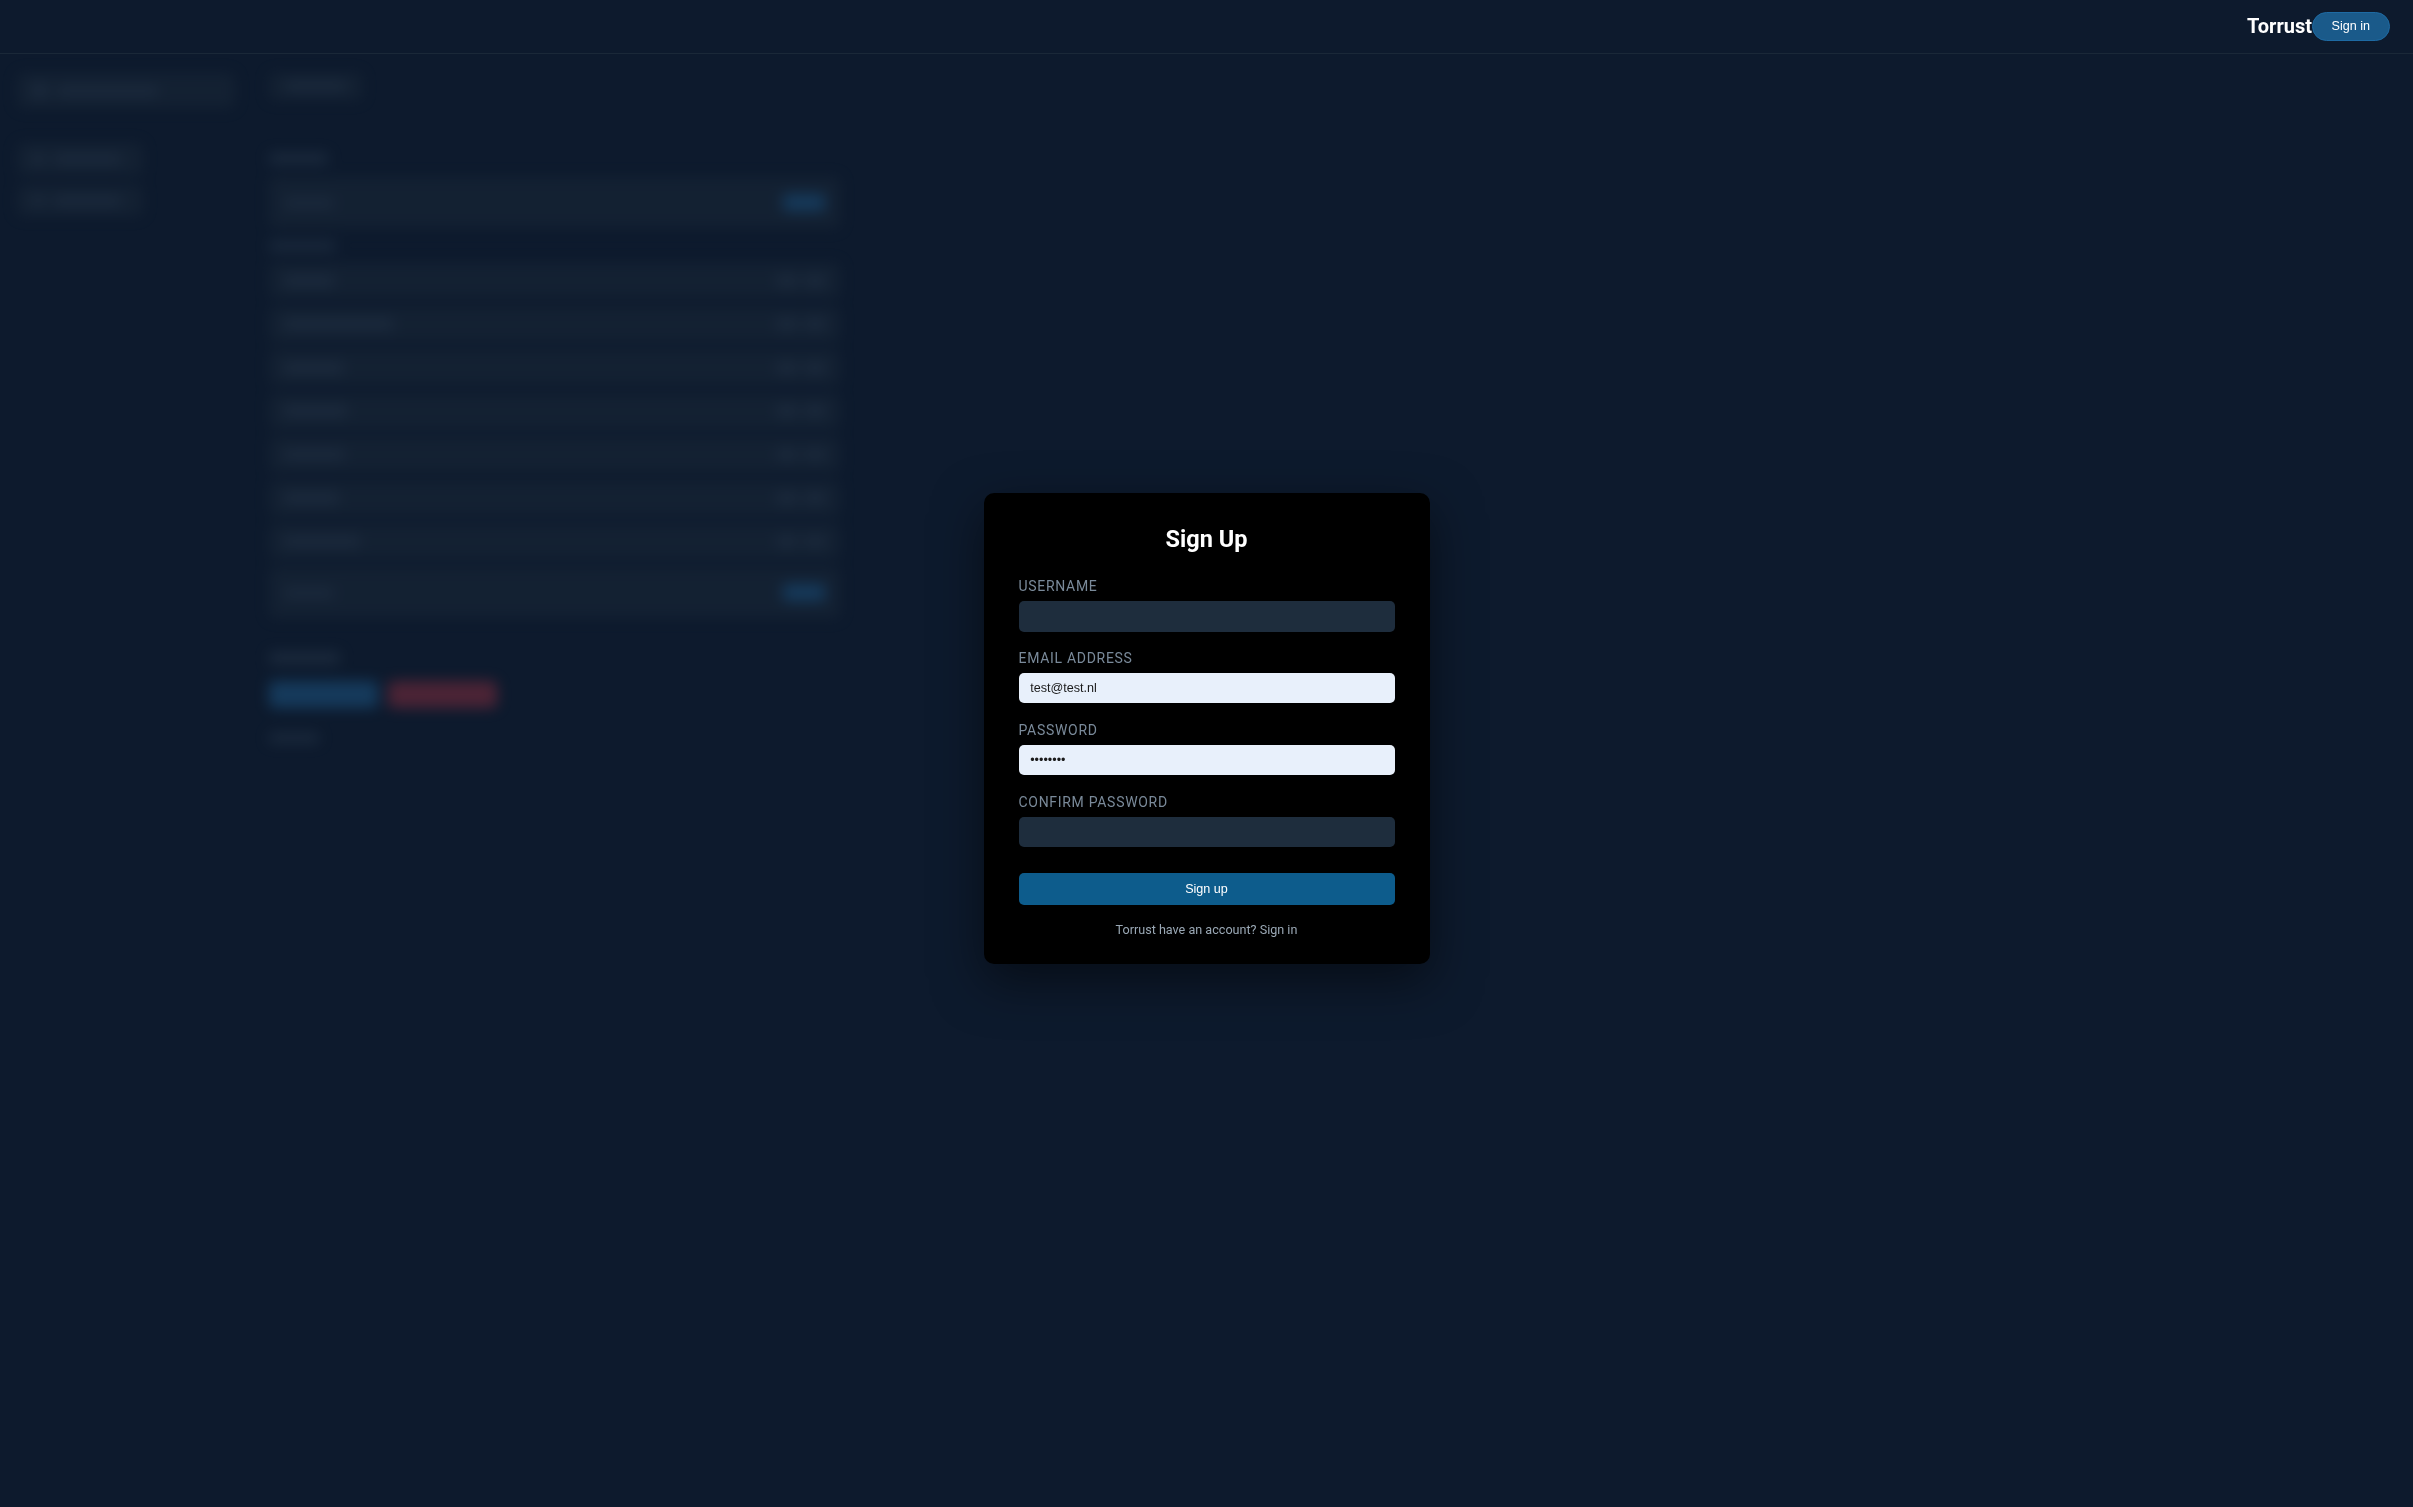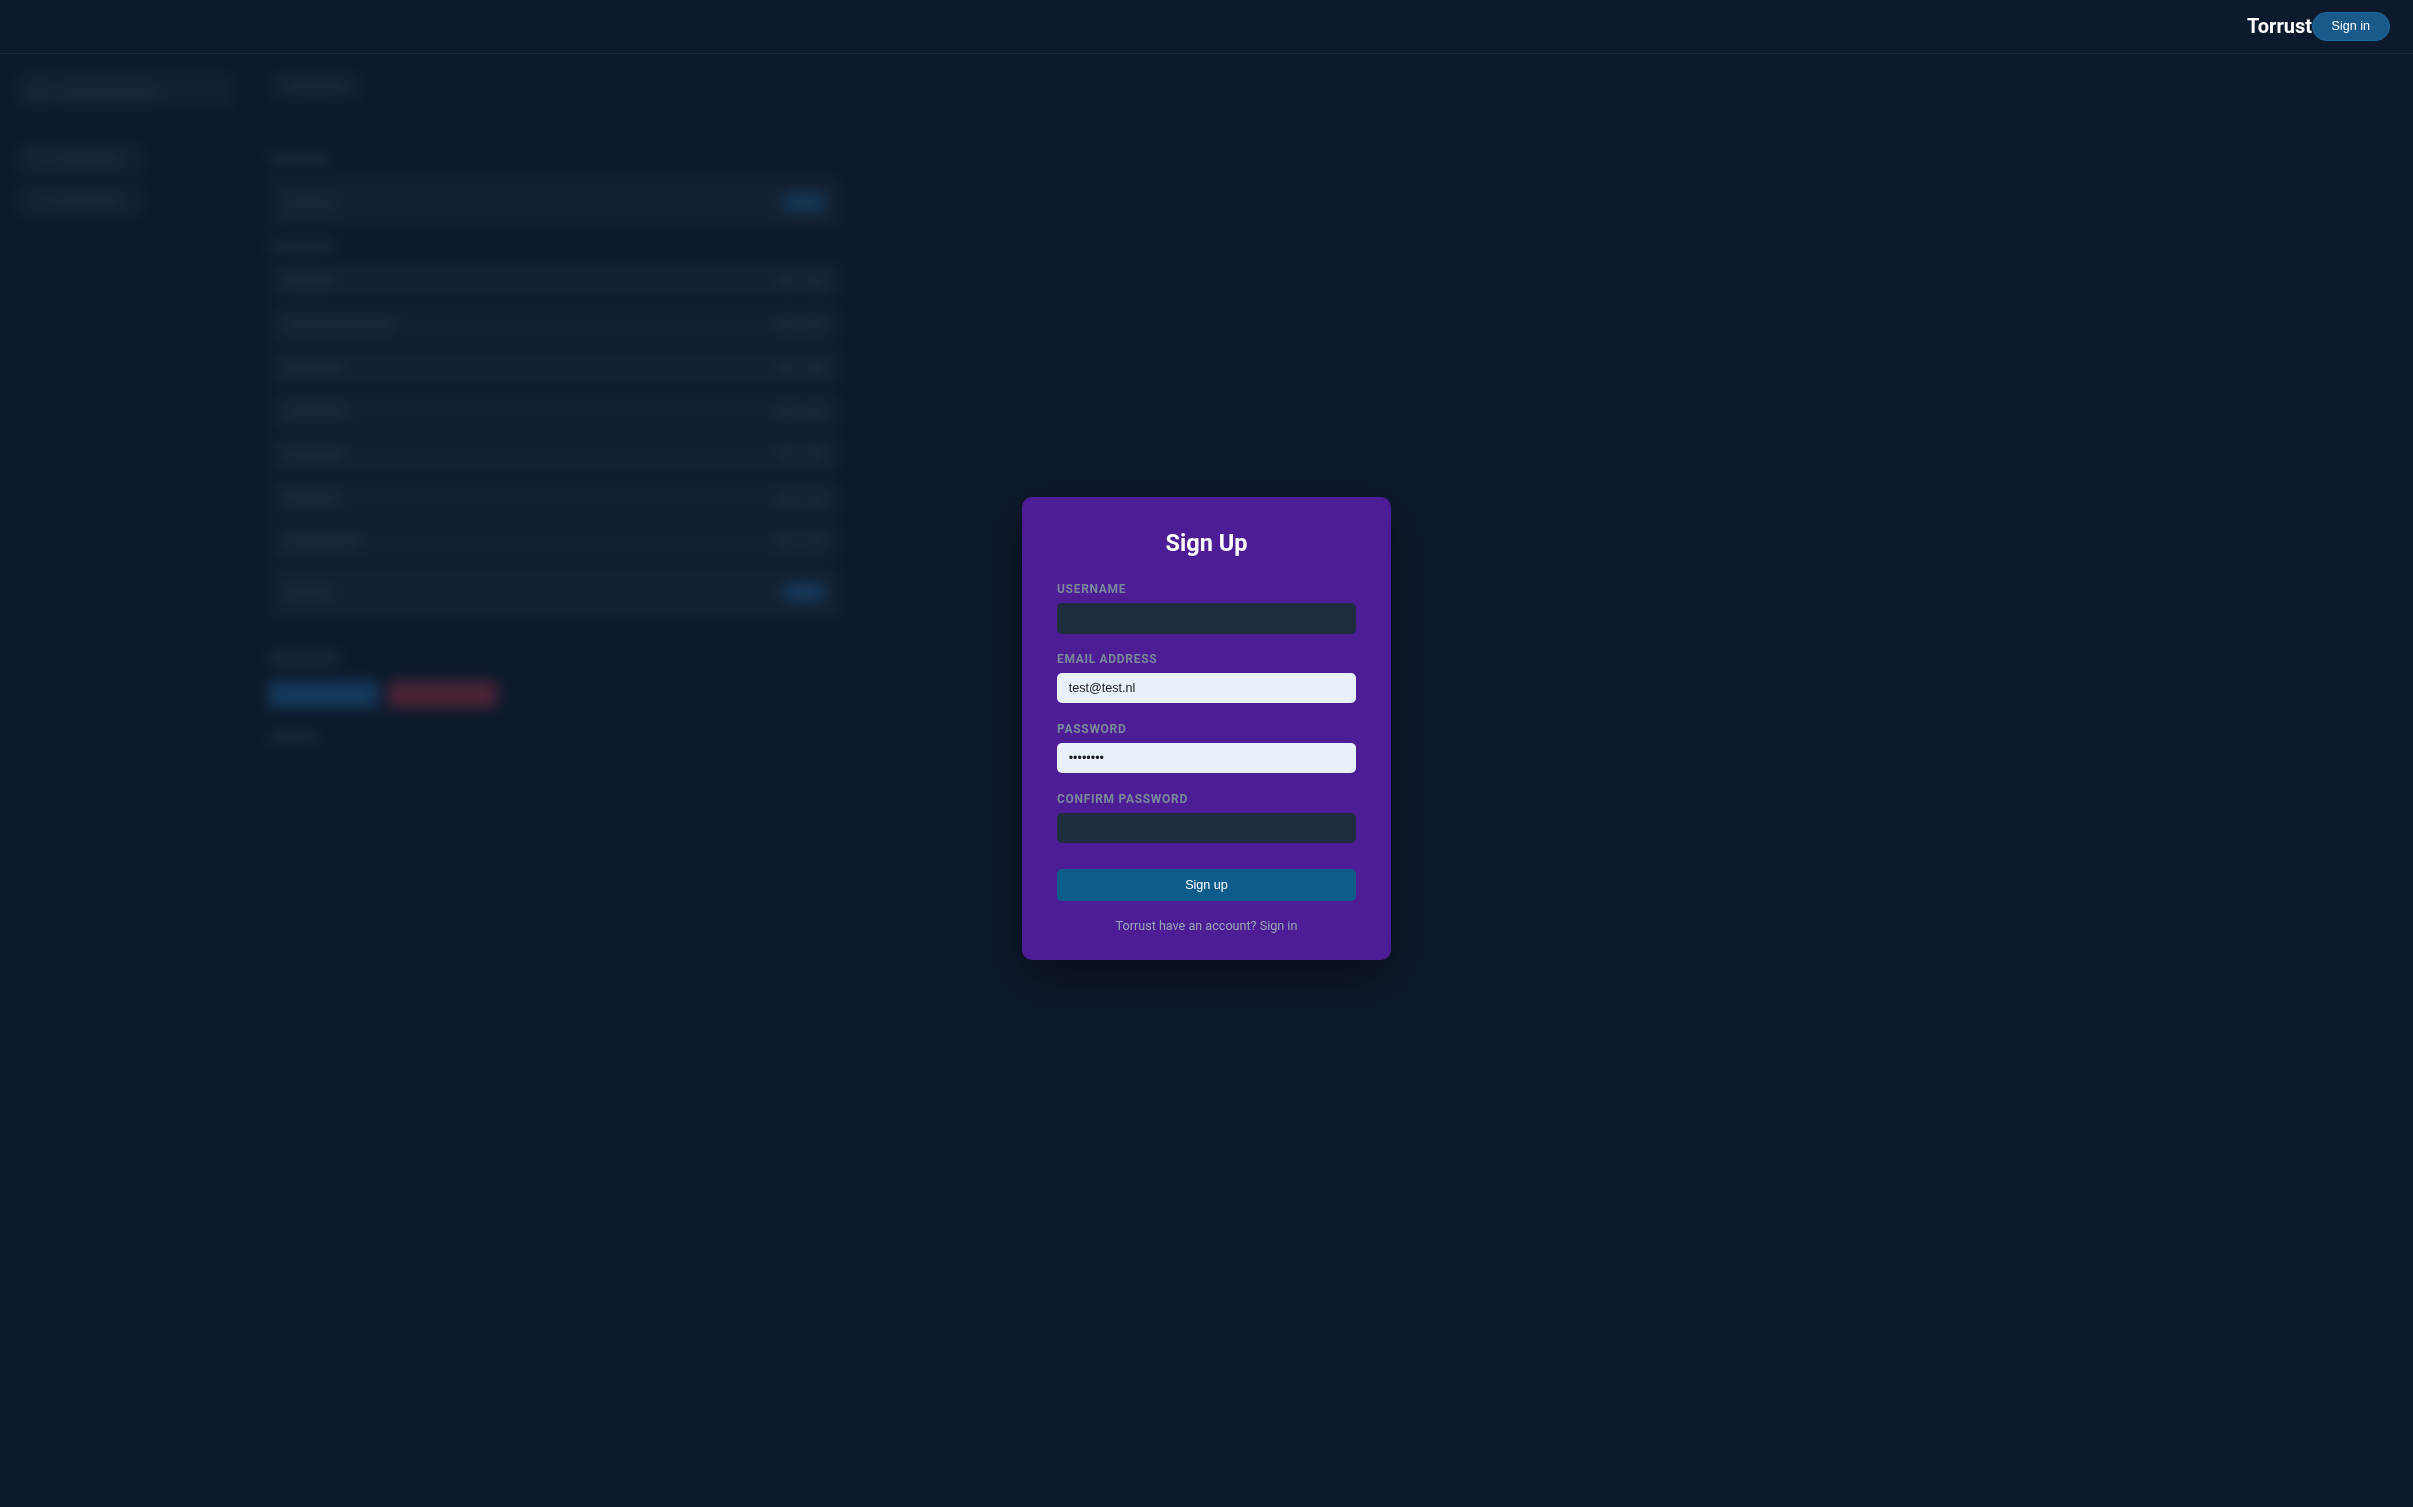--- a/index.html
+++ b/index.html
@@ -145,45 +145,45 @@
       left: 0;
       right: 0;
       bottom: 0;
       display: flex;
       align-items: center;
       justify-content: center;
       z-index: 100;
     }
 
     .modal {
-      background-color: #4c1d95;
+      background-color: #000000;
       border-radius: 10px;
       padding: 32px 35px 27px 35px;
-      width: 369px;
+      width: 446px;
       box-shadow: 0 17px 50px rgba(0, 0, 0, 0.5);
       position: relative;
       top: -25px;
     }
 
     .modal-title {
       font-size: 23.5px;
       font-weight: 700;
       text-align: center;
       margin-bottom: 25px;
       color: #ffffff;
     }
 
     .form-group {
       margin-bottom: 18.5px;
     }
 
     .form-label {
       display: block;
-      font-size: 12px;
-      font-weight: 700;
+      font-size: 14px;
+      font-weight: 400;
       letter-spacing: 0.7px;
       color: #7a8a9a;
       margin-bottom: 6.7px;
       text-transform: uppercase;
     }
 
     .form-input {
       width: 100%;
       padding: 8.4px 11.7px;
       border-radius: 5px;

